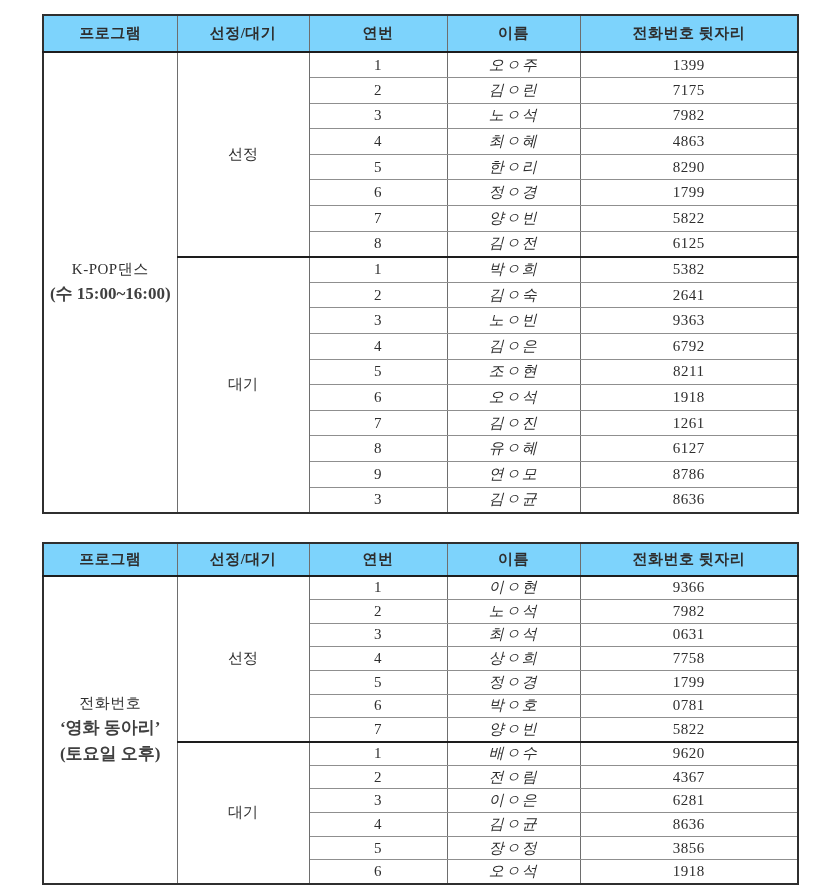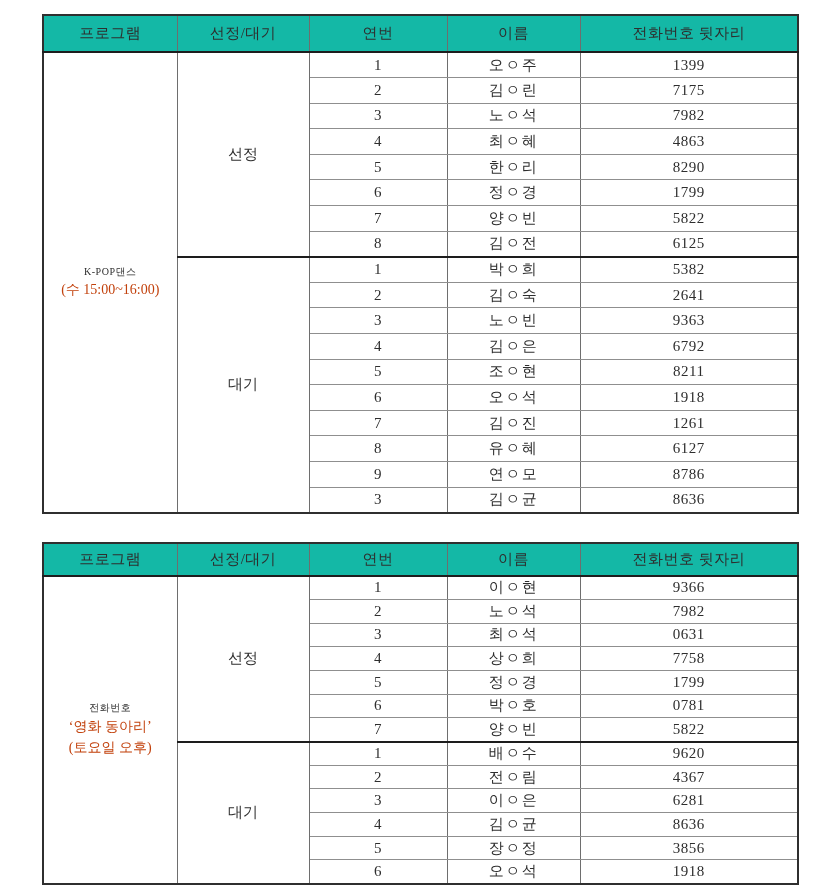--- a/index.html
+++ b/index.html
@@ -28,34 +28,34 @@
     border: 1px solid #8f8f8f;
     border-left: 1px solid #6e6e6e;
     border-right: 1px solid #6e6e6e;
     text-align: center;
     vertical-align: middle;
     padding: 0 2px;
     overflow: hidden;
     font-size: 15px;
   }
   .grid thead th {
-    background: #14b8a6;
-    font-weight: normal;
+    background: #7dd3fc;
+    font-weight: bold;
     border-bottom: 2px solid #1d1d1d;
     letter-spacing: 0.5px;
   }
   .t1 thead tr { height: 37px; }
   .t2 thead tr { height: 33px; }
   .t1 tbody tr { height: 25.6px; }
   .t2 tbody tr { height: 23.7px; }
   .grid tr.group-start td { border-top: 2px solid #1d1d1d; }
   td.program-cell { line-height: 1.55; }
-  td.program-cell .line-main { font-size: 10px; letter-spacing: 0.5px; }
-  td.program-cell .line-sub { font-size: 14px; color: #c2410c; }
-  td.name-cell { letter-spacing: 1.5px; }
+  td.program-cell .line-main { font-size: 15px; letter-spacing: 0.5px; }
+  td.program-cell .line-sub { font-size: 17px; color: #404040; font-weight: bold; }
+  td.name-cell { letter-spacing: 1.5px; font-style: italic; }
   td.serial-cell, td.phone-cell { letter-spacing: 0.5px; }
 </style>
 </head>
 <body>
 
 <main class="page">
     <table class="grid t1">
       <colgroup>
         <col style="width: 134px;">
         <col style="width: 132px;">

